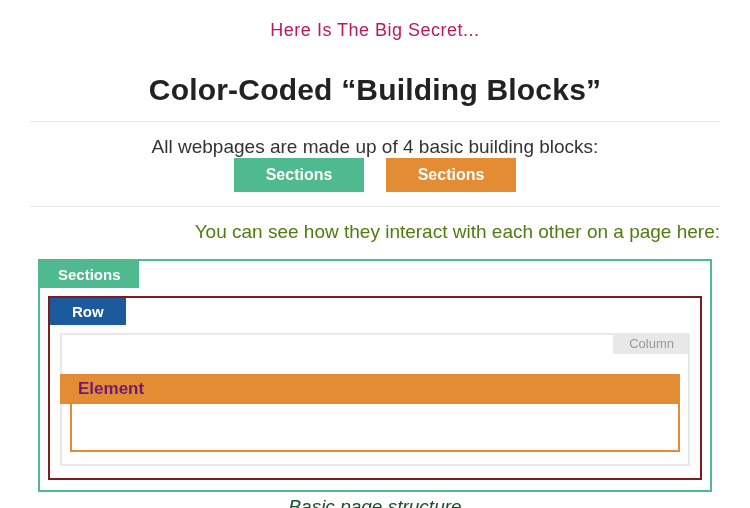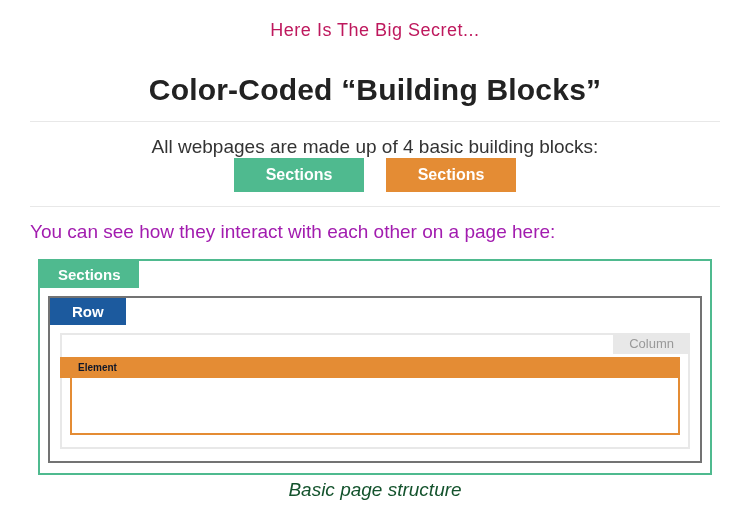--- a/index.html
+++ b/index.html
@@ -52,60 +52,60 @@
       justify-content: center;
       font-size: 16px;
       font-weight: 600;
       color: #fff;
     }
     .block.sections { background: #4fba8f; }
     .block.rows { background: #1c5a9e; }
     .block.columns { background: #e8e8e8; color: #777; font-weight: 500; }
     .block.elements { background: #e48c34; }
     .sub-intro {
-      text-align: left;
+      text-align: right;
       font-size: 19px;
-      color: #a21caf;
+      color: #4d7c0f;
       margin-bottom: 16px;
     }
     
     .diagram-wrap { padding: 0 8px; }
     .section-box {
       border: 2px solid #4fba8f;
       padding: 0 8px 10px;
       position: relative;
     }
     .section-box .tab {
       display: inline-block;
       background: #4fba8f;
       color: #fff;
       font-weight: 600;
       font-size: 15px;
       padding: 5px 18px;
       margin-left: -8px;
       margin-bottom: 8px;
     }
     .row-box {
-      border: 2px solid #737373;
+      border: 2px solid #7f1d1d;
       padding: 0 10px 12px;
       position: relative;
     }
     .row-box .tab {
       display: inline-block;
       background: #1c5a9e;
       color: #fff;
       font-weight: 600;
       font-size: 15px;
       padding: 5px 22px;
       margin-left: -10px;
       margin-bottom: 8px;
     }
     .col-box {
       border: 2px solid #e8e8e8;
-      padding: 0 8px 12px;
+      padding: 17px 8px 12px;
       position: relative;
     }
     .col-box .tab {
       position: absolute;
       right: -2px;
       top: -2px;
       background: #e8e8e8;
       color: #999;
       font-weight: 500;
       font-size: 13px;
@@ -116,23 +116,23 @@
       border: 2px solid #e48c34;
       height: 78px;
       position: relative;
       margin-top: 2px;
     }
     .element-box .tab {
       position: absolute;
       left: -2px;
       top: -2px;
       background: #e48c34;
-      color: #0f172a;
+      color: #701a75;
       font-weight: 600;
-      font-size: 10px;
+      font-size: 17px;
       padding: 5px 18px;
     }
     .caption {
       text-align: center;
       font-style: italic;
       font-size: 19px;
       color: #14532d;
       margin-top: 4px;
     }
   </style>

